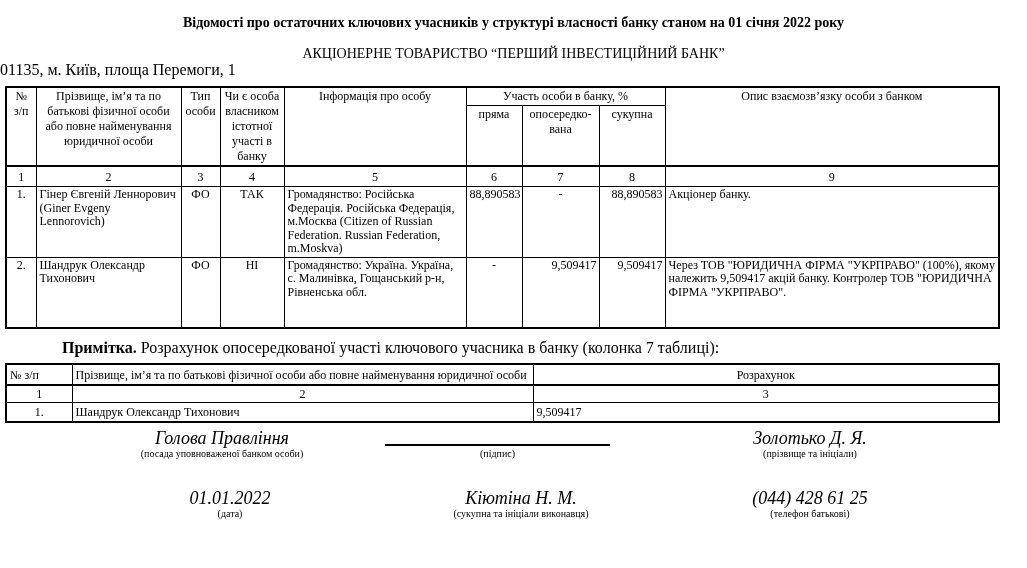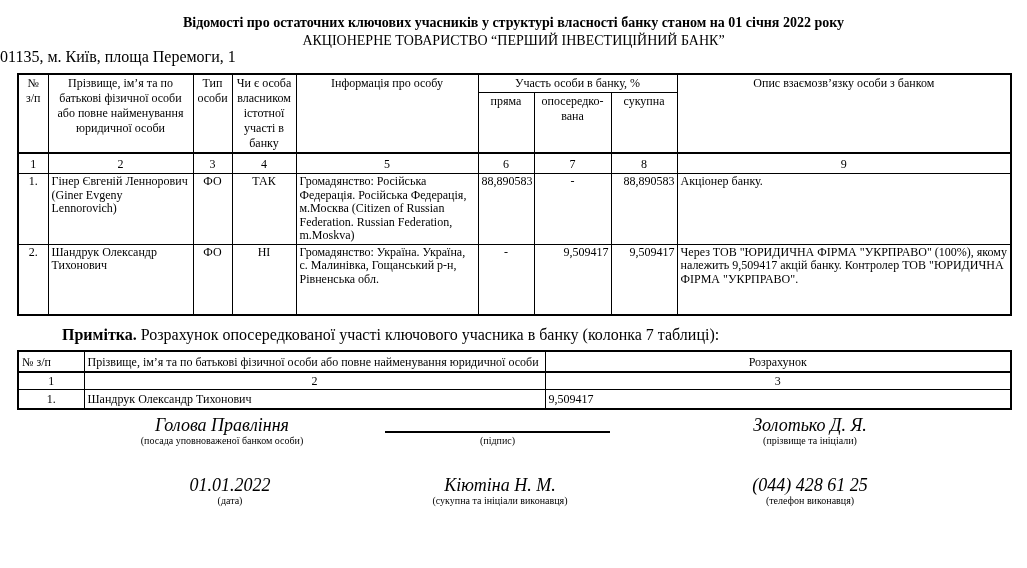--- a/index.html
+++ b/index.html
@@ -7,24 +7,24 @@
     width:1027px; height:568px; overflow:hidden;
     color:#000;
     font-family:"Liberation Serif", serif;
   }
   .page { position:relative; width:1027px; height:464px; }
 
   .doc-title {
     padding-top:14px; text-align:center;
     font-weight:bold; font-size:14px; line-height:18px;
   }
-  .doc-subtitle { text-align:center; font-size:14px; line-height:17px; }
+  .doc-subtitle { text-align:center; font-size:14px; line-height:17px; margin-top:13px; }
   .doc-address  { text-align:left; font-size:16px; line-height:15px; margin-top:0; }
 
-  table { border-collapse:collapse; table-layout:fixed; margin-left:17px; }
+  table { border-collapse:collapse; table-layout:fixed; margin-left:5px; }
   td { border:1px solid #000; padding:1px 3px; vertical-align:top; overflow:hidden; }
 
   .main-table {
     width:993px; margin-top:9px;
     font-size:12px; line-height:13.5px;
     border:2px solid #000;
   }
   .main-table .h1 td, .main-table .h2 td {
     text-align:center; line-height:15px; padding-top:1px; vertical-align:top;
   }
@@ -175,25 +175,25 @@
     <div class="sig" style="left:660px; top:8px; width:300px;">
       <div class="sig-value">Золотько Д. Я.</div>
       <div class="sig-label">(прізвище та ініціали)</div>
     </div>
 
     <div class="sig" style="left:80px; top:68px; width:300px;">
       <div class="sig-value">01.01.2022</div>
       <div class="sig-label">(дата)</div>
     </div>
 
-    <div class="sig" style="left:350px; top:68px; width:300px;">
+    <div class="sig" style="left:371px; top:68px; width:300px;">
       <div class="sig-value">Кіютіна Н. М.</div>
       <div class="sig-label">(сукупна та ініціали виконавця)</div>
     </div>
 
     <div class="sig" style="left:660px; top:68px; width:300px;">
       <div class="sig-value">(044) 428 61 25</div>
-      <div class="sig-label">(телефон виконавця)</div>
+      <div class="sig-label">(телефон батькові)</div>
     </div>
 
   </div>
 
 </div>
 
 </body></html>

